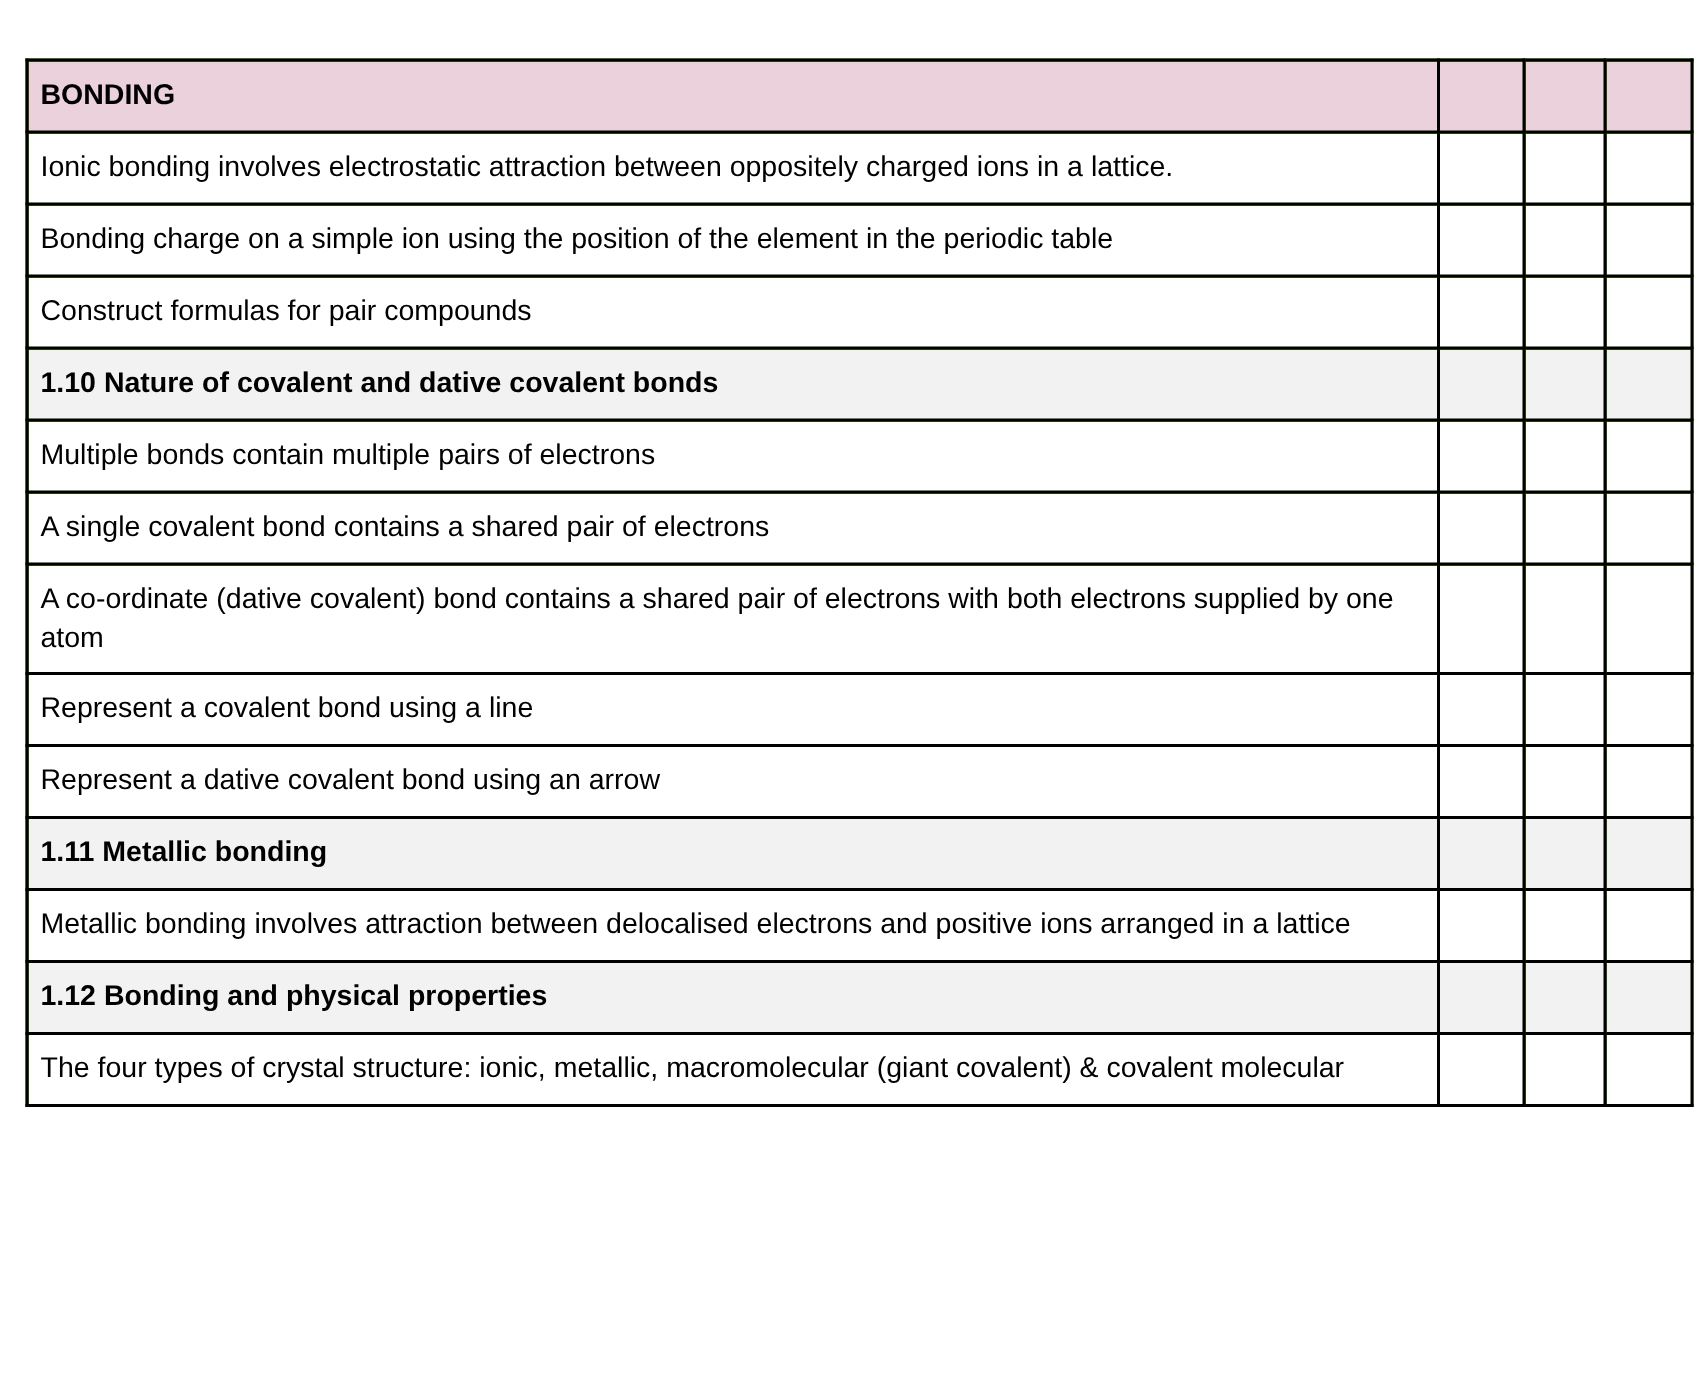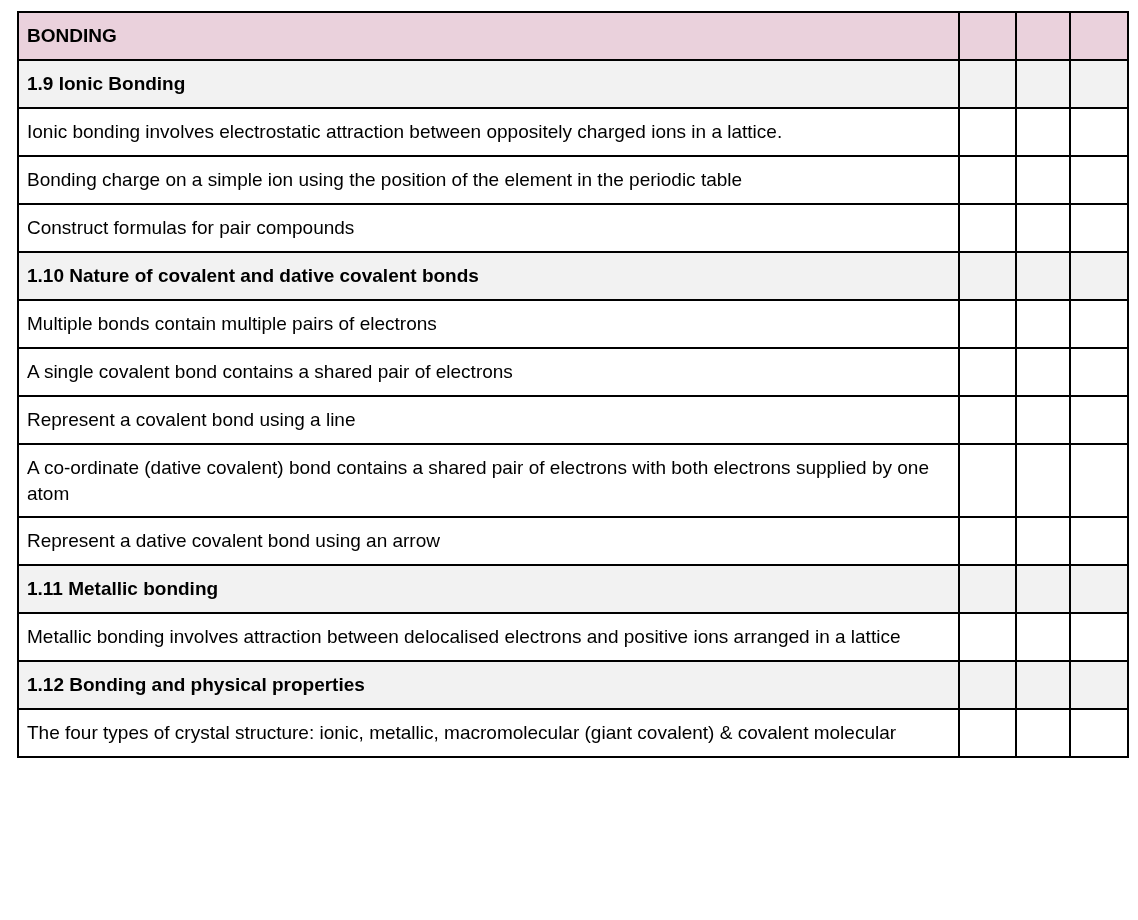--- a/index.html
+++ b/index.html
@@ -12,20 +12,21 @@
     color: #000000;
   }
   .doc-wrap {
     padding: 11px 0 0 17px;
   }
   table.checklist {
     border-collapse: collapse;
     table-layout: fixed;
     width: 1110px;
     background: #4d7c0f;
+    margin-top: 28px;
   }
   table.checklist td {
     border: 2px solid var(--border-color, #000000);
     font-size: 19px;
     line-height: 1.35;
     vertical-align: middle;
     padding: 10px 8px 10px 8px;
     height: 26px; 
     overflow: hidden;
     word-wrap: break-word;
@@ -60,26 +61,20 @@
       <col style="width: 54px;">
       <col style="width: 58px;">
     </colgroup>
     <tbody id="table-body">
         <tr class="row-header">
           <td class="topic-cell">BONDING</td>
           <td class="check-cell"></td>
           <td class="check-cell"></td>
           <td class="check-cell"></td>
         </tr>
-        <tr class="row-section">
-          <td class="topic-cell">1.9 Ionic Bonding</td>
-          <td class="check-cell"></td>
-          <td class="check-cell"></td>
-          <td class="check-cell"></td>
-        </tr>
         <tr class="row-item">
           <td class="topic-cell">Ionic bonding involves electrostatic attraction between oppositely charged ions in a lattice.</td>
           <td class="check-cell"></td>
           <td class="check-cell"></td>
           <td class="check-cell"></td>
         </tr>
         <tr class="row-item">
           <td class="topic-cell">Bonding charge on a simple ion using the position of the element in the periodic table</td>
           <td class="check-cell"></td>
           <td class="check-cell"></td>
@@ -103,27 +98,27 @@
           <td class="check-cell"></td>
           <td class="check-cell"></td>
         </tr>
         <tr class="row-item">
           <td class="topic-cell">A single covalent bond contains a shared pair of electrons</td>
           <td class="check-cell"></td>
           <td class="check-cell"></td>
           <td class="check-cell"></td>
         </tr>
         <tr class="row-item">
-          <td class="topic-cell">Represent a covalent bond using a line</td>
+          <td class="topic-cell">A co-ordinate (dative covalent) bond contains a shared pair of electrons with both electrons supplied by one atom</td>
           <td class="check-cell"></td>
           <td class="check-cell"></td>
           <td class="check-cell"></td>
         </tr>
         <tr class="row-item">
-          <td class="topic-cell">A co-ordinate (dative covalent) bond contains a shared pair of electrons with both electrons supplied by one atom</td>
+          <td class="topic-cell">Represent a covalent bond using a line</td>
           <td class="check-cell"></td>
           <td class="check-cell"></td>
           <td class="check-cell"></td>
         </tr>
         <tr class="row-item">
           <td class="topic-cell">Represent a dative covalent bond using an arrow</td>
           <td class="check-cell"></td>
           <td class="check-cell"></td>
           <td class="check-cell"></td>
         </tr>

